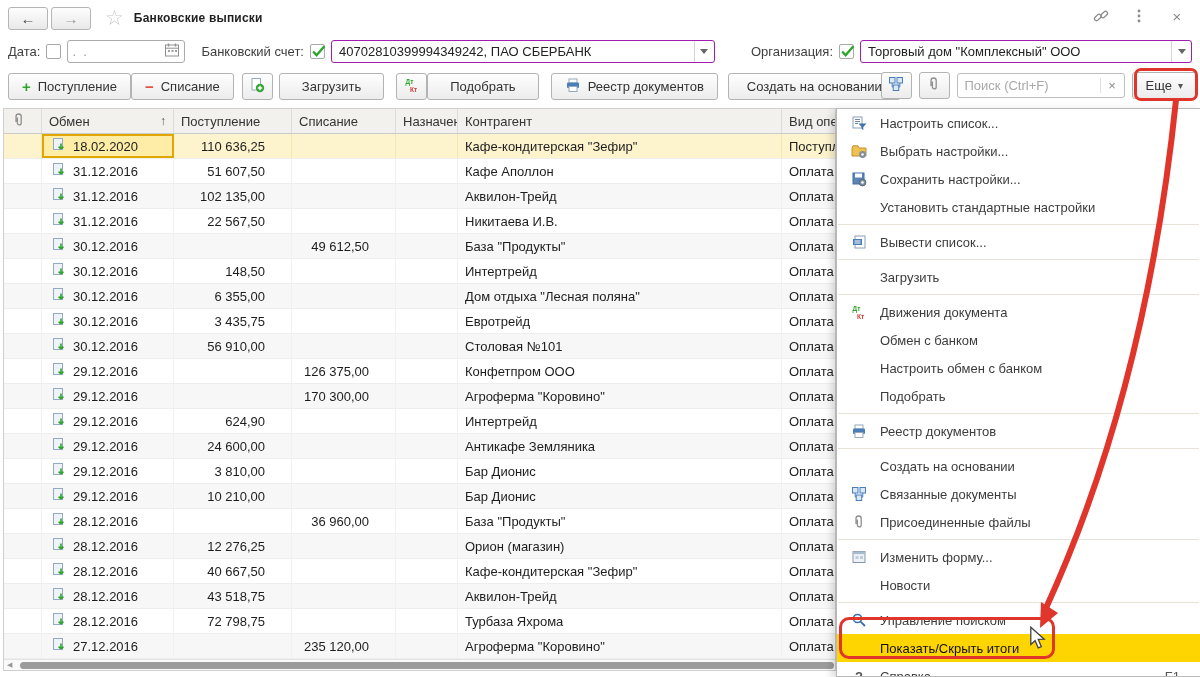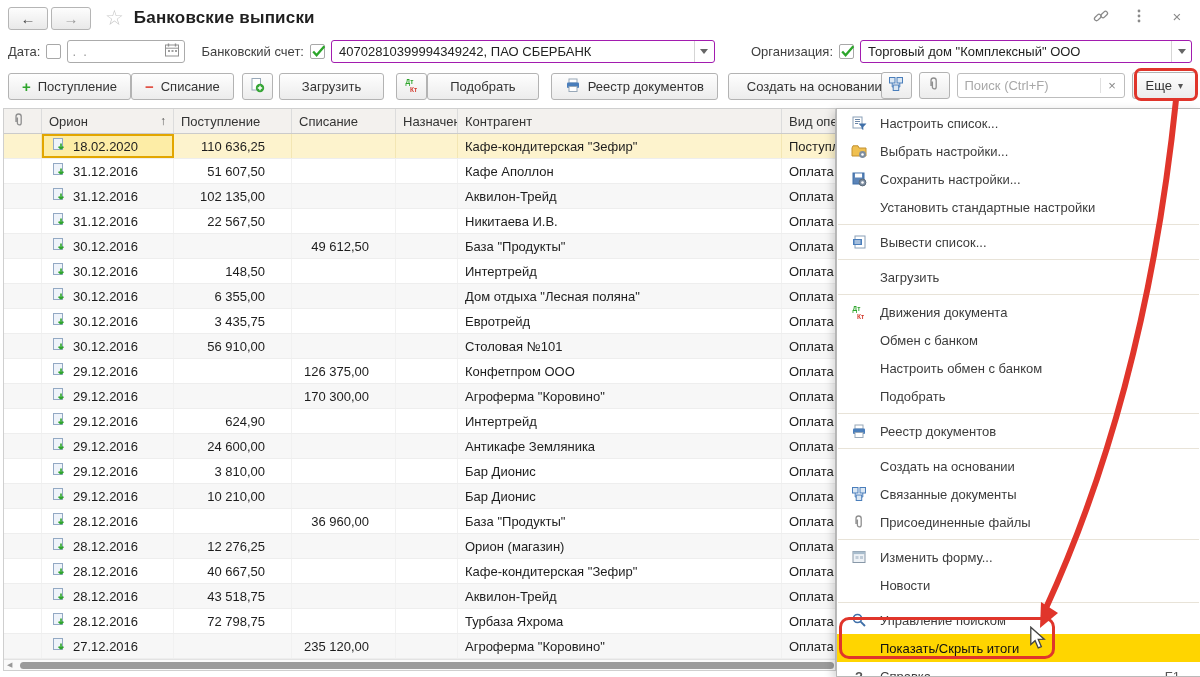--- a/index.html
+++ b/index.html
@@ -8,21 +8,21 @@
   body { position:relative; }
 
   
   .topbar { position:absolute; left:0; top:0; width:100%; height:36px; display:flex; align-items:center; padding-left:8px; background:#fff; }
   .navbtns { display:flex; gap:3px; }
   .navbtn { width:40px; height:23px; border:1px solid #b5b5b5; border-radius:3px;
     background:linear-gradient(#fdfdfd,#e9e9e9); display:flex; align-items:center; justify-content:center;
     font-size:15px; color:#4a4a4a; cursor:default; }
   .navbtn.fwd { color:#9a9a9a; }
   .star { font-size:21px; color:#c9c9c9; margin:0 10px 0 14px; }
-  .title { font-size:17px; color:#1f1f1f; font-weight:600; letter-spacing:.2px; }
+  .title { font-size:12px; color:#1f1f1f; font-weight:600; letter-spacing:.2px; }
   .winicons { position:absolute; right:14px; top:7px; display:flex; gap:20px; align-items:center; color:#8a8a8a; }
   .winicons .wi { width:18px; height:18px; display:flex; align-items:center; justify-content:center; font-size:15px; }
 
   
   .filters { position:absolute; left:0; top:36px; width:100%; height:30px; display:flex; align-items:center; padding-left:8px; }
   .flabel { color:#404040; margin-right:6px; white-space:nowrap; }
   .cbx { width:15px; height:15px; border:1px solid #a8a8a8; border-radius:2px; background:#fff; margin-right:6px; position:relative; flex:0 0 auto; }
   .cbx svg { position:absolute; left:-1px; top:-2px; }
   .dateinput { width:118px; height:23px; border:1px solid #ababab; border-radius:3px; display:flex; align-items:center; padding:0 4px; color:#9a9a9a; background:#fff; }
   .dateinput input { flex:1; border:0; outline:0; color:#9a9a9a; font:inherit; width:80px; background:transparent; }
@@ -223,21 +223,21 @@
 </div>
 
 <div class="grid">
   <div class="ghead">
     <div class="hc">
         <span><svg width="16" height="16" viewBox="0 0 16 16">
             <path d="M5 10V4.6a2.6 2.6 0 015.2 0V11a1.9 1.9 0 01-3.8 0V5.6" fill="none" stroke="#8f8f8f" stroke-width="1.3"></path>
           </svg></span>
       </div>
     <div class="hc">
-        <span>Орион</span>
+        <span>Обмен</span>
         <span class="sortarrow">↑</span>
       </div>
     <div class="hc">
         <span>Поступление</span>
       </div>
     <div class="hc">
         <span>Списание</span>
       </div>
     <div class="hc">
         <span>Назначени...</span>

